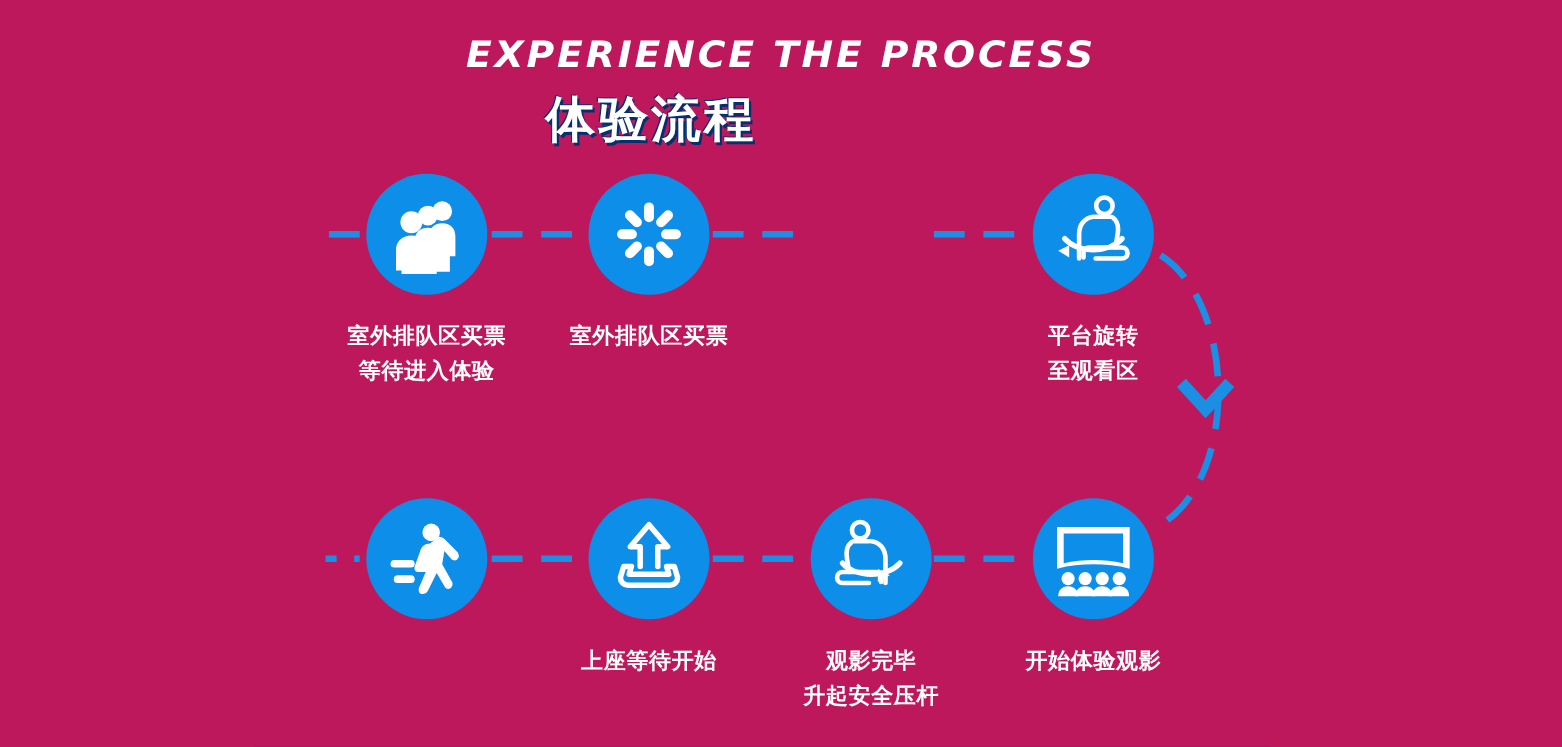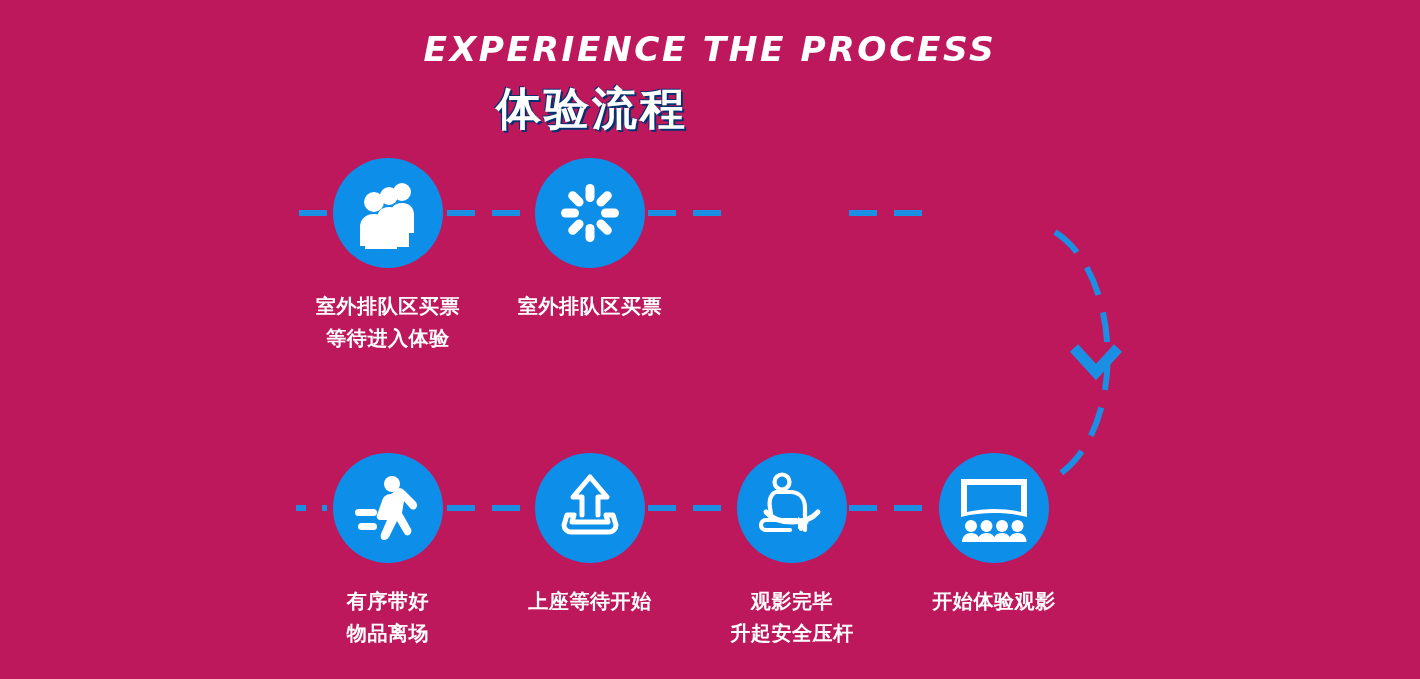--- a/index.html
+++ b/index.html
@@ -154,34 +154,51 @@
               <rect x="-4.5" y="-29" width="9" height="18" rx="4.5" transform="rotate(270)"></rect>
               <rect x="-4.5" y="-29" width="9" height="18" rx="4.5" transform="rotate(315)"></rect>
             </g>
           </g>
         </svg>
       </div>
       <div class="node-label">室外排队区买票</div>
     </div>
 
 
+    <div class="node" style="left:894px; top:158px;">
+      <div class="circle">
+        <svg width="80" height="80" viewBox="0 0 80 80">
+          <g transform="scale(-1,1) translate(-80,0)">
+            <g fill="none" stroke="#ffffff" stroke-width="4.2" stroke-linejoin="round" stroke-linecap="round">
+              <circle cx="30" cy="14" r="7.5"></circle>
+              <path d="M22 25 c-4 3 -5 9 -4 15 l2 12 l-6 0 c-3 0 -5 2 -5 5 c0 3 2 5 5 5 h24"></path>
+              <path d="M20 52 h24 c3 0 5 2 5 5 v4"></path>
+              <path d="M40 24 c8 1 13 7 13 16 v22"></path>
+              <path d="M24 24 h14"></path>
+              <path d="M14 44 a30 20 0 0 0 52 0" stroke-width="5"></path>
+            </g>
+            <path d="M62 50 l10 5 l-10 6 z" fill="#ffffff"></path>
+          </g>
+        </svg>
+      </div>
+      <div class="node-label">平台旋转
+至观看区</div>
+    </div>
 
     <div class="node" style="left:288px; top:453px;">
       <div class="circle">
         <svg width="74" height="74" viewBox="0 0 74 74">
           <g fill="#ffffff">
             <circle cx="41" cy="13" r="8"></circle>
             <path d="M40 23 c-5 0 -8 3 -9 7 l-5 14 c-1 3 1 5 3 5 l7 0 l-6 14 c-1 3 0 6 3 6 c2 0 4 -1 5 -3 l8 -16 l7 12 c1 2 3 3 5 2 c2 -1 3 -4 2 -6 l-9 -16 l2 -12 l6 7 c2 2 5 2 6 0 c2 -2 1 -4 0 -6 l-11 -11 c-2 -2 -4 -3 -6 -3 z"></path>
             <rect x="4" y="38" width="22" height="7" rx="3.5"></rect>
             <rect x="7" y="52" width="19" height="7" rx="3.5"></rect>
           </g>
         </svg>
       </div>
-      <div class="node-label">有序带好
-物品离场</div>
     </div>
 
     <div class="node" style="left:490px; top:453px;">
       <div class="circle">
         <svg width="74" height="74" viewBox="0 0 74 74">
           <g fill="none" stroke="#ffffff" stroke-width="5" stroke-linejoin="round" stroke-linecap="round">
             <path d="M29 44 v-18 h-9 l17 -20 l17 20 h-9 v18"></path>
             <path d="M11 54 a7 7 0 0 0 7 7 h38 a7 7 0 0 0 7 -7 l-3 -10 h-7 l2 7 h-36 l2 -7 h-7 z"></path>
           </g>
         </svg>

